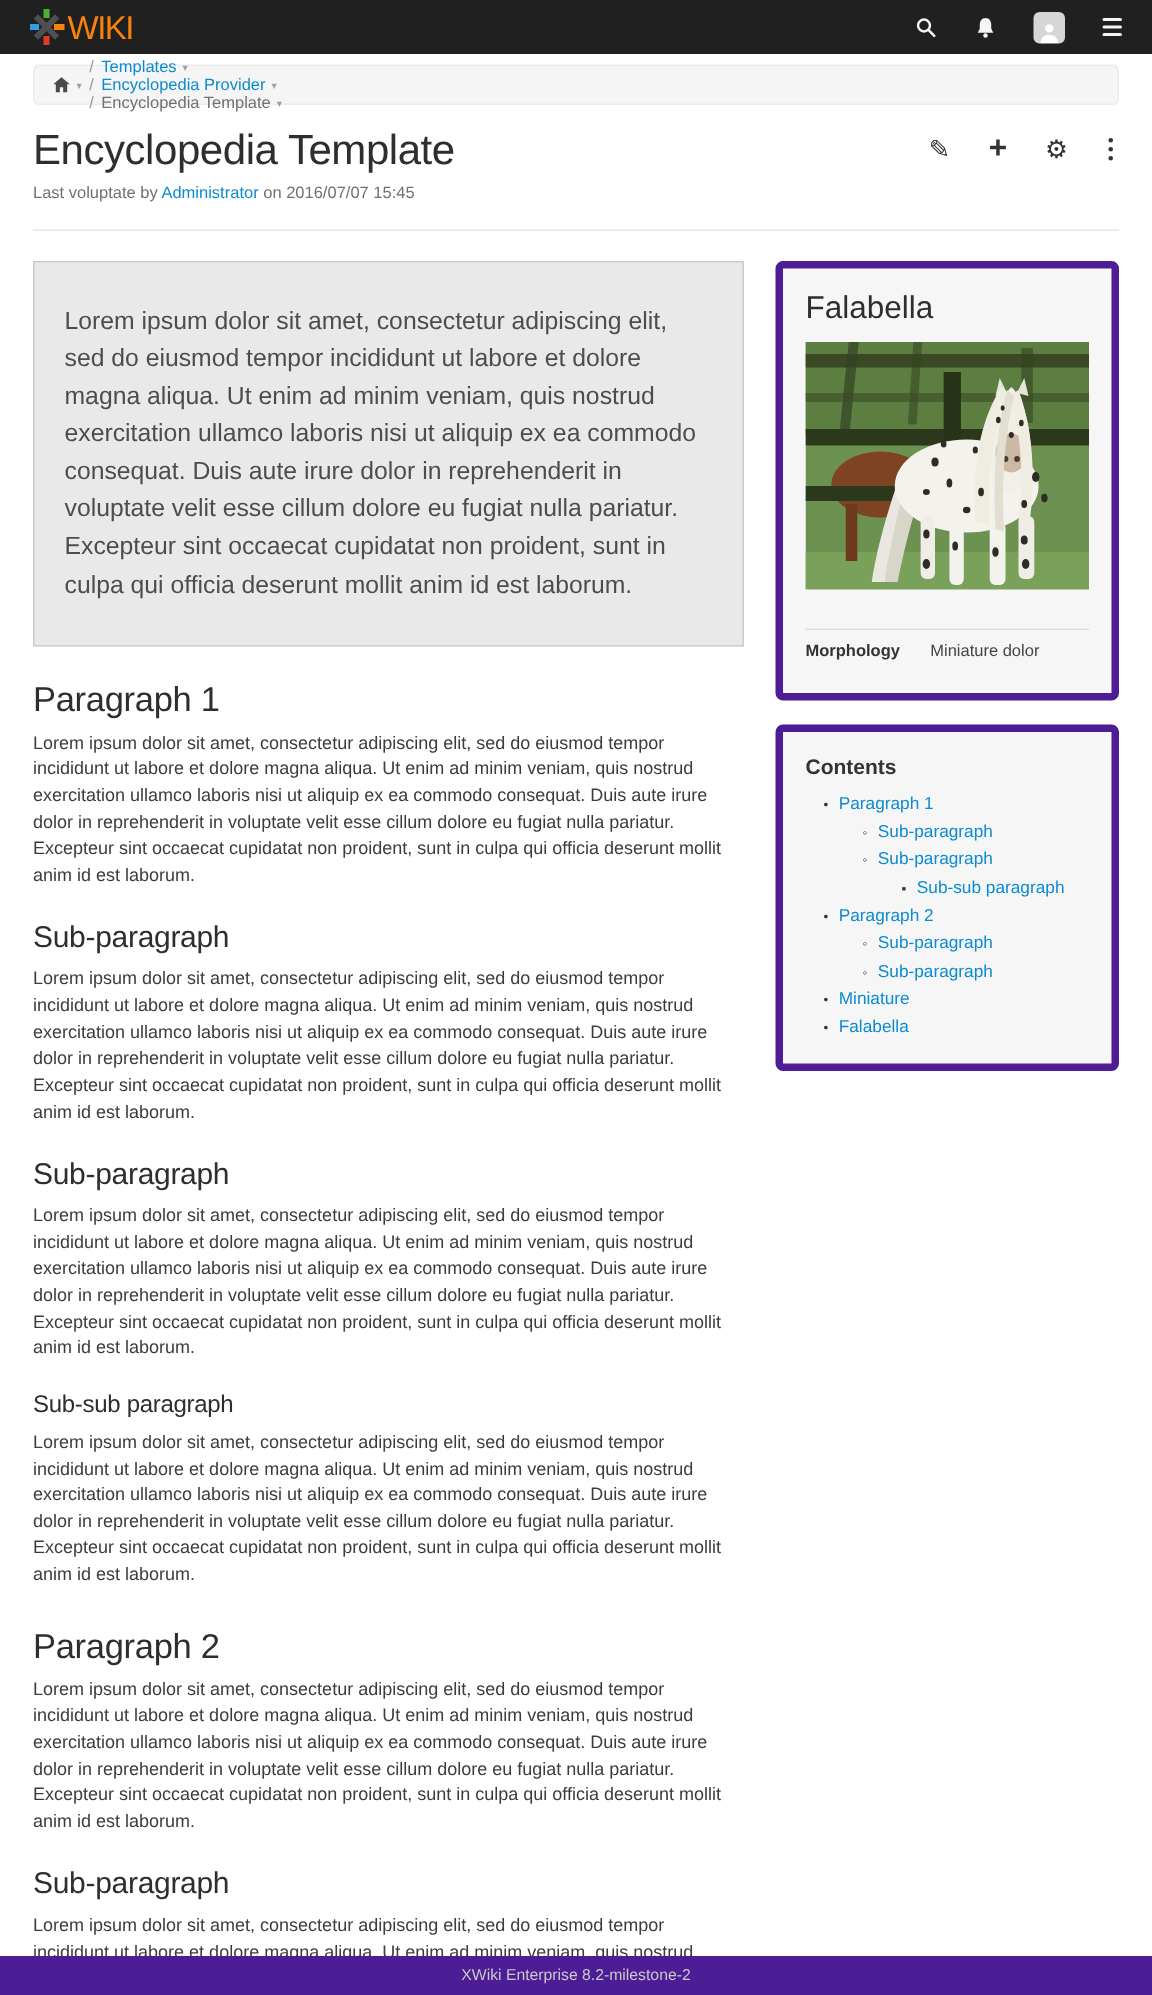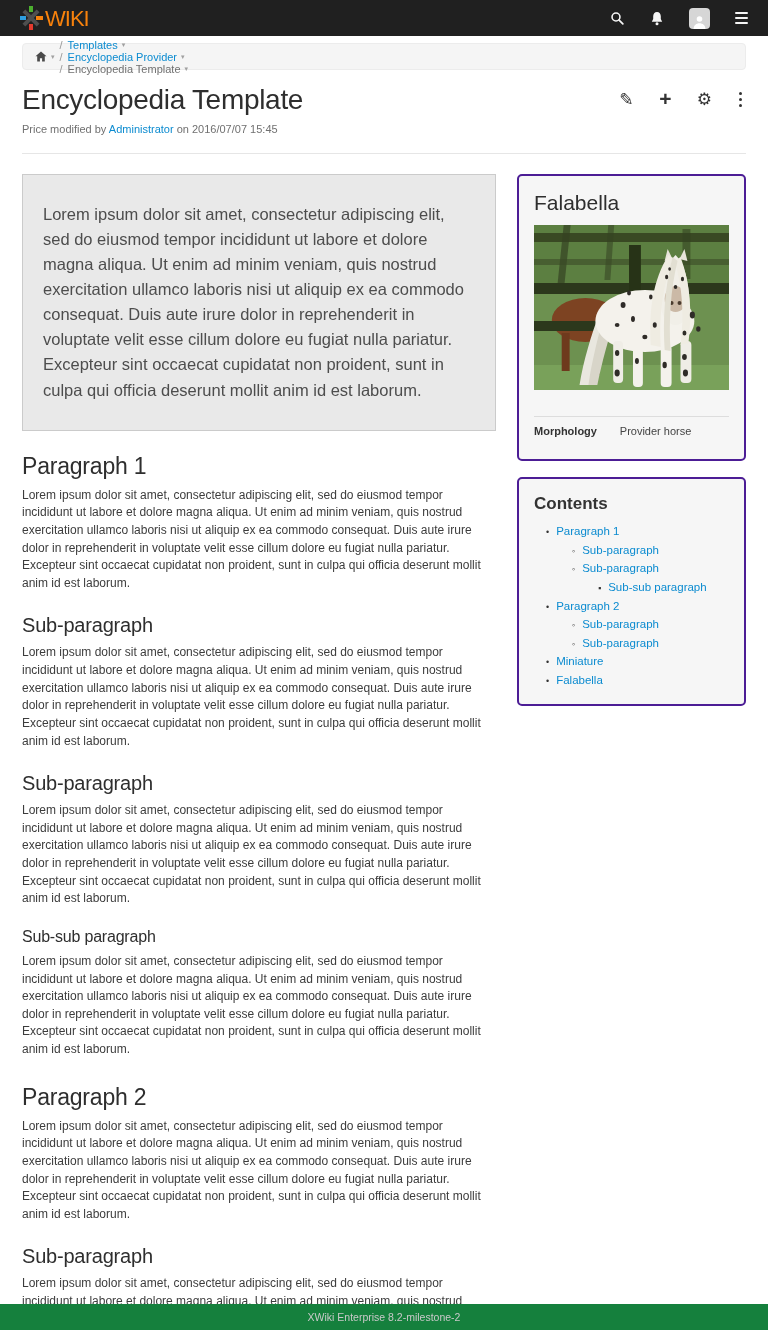--- a/index.html
+++ b/index.html
@@ -54,38 +54,38 @@
   
   .h { font-weight:400; color:#2e2e2e; letter-spacing:-0.2px; }
   .h.lvl1 { font-size:23px; margin:25px 0 7px; }
   .h.lvl2 { font-size:20px; margin:22px 0 7px; }
   .h.lvl3 { font-size:16px; margin:20px 0 7px; }
   #sections-root .h:first-child { margin-top:0; }
   .body-p { font-size:12px; line-height:1.47; color:#3c3c3c; margin-bottom:4px; }
   .ext-ico { margin-left:3px; vertical-align:-1px; }
 
   
-  .panel { background:#f6f6f6; border:2px solid #4c1d95; border-radius:5px; padding:15px 15px 14px; }
+  .panel { background:#f6f6f6; border:5px solid #4c1d95; border-radius:5px; padding:15px 15px 14px; }
   .panel + .panel { margin-top:16px; }
   .panel-title { font-size:21px; font-weight:400; color:#2e2e2e; margin-bottom:10px; }
   .horse-figure { width:100%; height:165px; display:block; }
   .infobox-table { margin-top:26px; }
   .ib-row { display:flex; border-top:1px solid #ddd; padding:8px 0; font-size:11px; }
   .ib-label { width:44%; font-weight:700; color:#333; }
   .ib-value { color:#444; }
 
-  .toc-head { font-size:17px; font-weight:700; color:#333; margin-bottom:8px; }
+  .toc-head { font-size:14px; font-weight:700; color:#333; margin-bottom:8px; }
   .toc-item { font-size:11.5px; line-height:1.62; display:flex; align-items:baseline; }
   .toc-item .blt { color:#333; margin-right:7px; font-size:9px; }
   .toc-item.d1 { padding-left:12px; }
   .toc-item.d2 { padding-left:38px; }
   .toc-item.d3 { padding-left:64px; }
 
   
-  .version-bar { position:absolute; bottom:0; left:0; width:100%; height:26px; background:#15803d;
+  .version-bar { position:absolute; bottom:0; left:0; width:100%; height:26px; background:#4c1d95;
     color:#c9c9c9; font-size:10.5px; display:flex; align-items:center; justify-content:center; }
 </style>
 </head>
 <body>
 
 <div class="navbar">
   <div style="display:flex;align-items:center;cursor:pointer;">
     <svg width="88" height="24" viewBox="0 0 88 24">
       <rect x="1" y="10" width="20" height="4" transform="rotate(45 11 12)" fill="#4f4f4f"></rect>
       <rect x="1" y="10" width="20" height="4" transform="rotate(-45 11 12)" fill="#4f4f4f"></rect>
@@ -159,21 +159,21 @@
       <span class="action-btn plus">+</span>
       <span class="action-btn">⚙</span>
       <span class="kebab">
           <i></i>
           <i></i>
           <i></i>
         </span>
     </div>
   </div>
   <div class="page-meta">
-    <span>Price modified by</span>
+    <span>Last voluptate by</span>
     <a href="#">Administrator</a>
     <span>on 2016/07/07 15:45</span>
   </div>
   <hr class="divider">
 
   <div class="columns">
 
     <div class="main-col">
       <div class="intro-box">
         <p>Lorem ipsum dolor sit amet, consectetur adipiscing elit, sed do eiusmod tempor incididunt ut labore et dolore magna aliqua. Ut enim ad minim veniam, quis nostrud exercitation ullamco laboris nisi ut aliquip ex ea commodo consequat. Duis aute irure dolor in reprehenderit in voluptate velit esse cillum dolore eu fugiat nulla pariatur. Excepteur sint occaecat cupidatat non proident, sunt in culpa qui officia deserunt mollit anim id est laborum.</p>
@@ -263,21 +263,21 @@
             <ellipse cx="134" cy="52" rx="1.6" ry="2.2"></ellipse>
               <ellipse cx="150" cy="54" rx="1.6" ry="2.2"></ellipse>
             <ellipse cx="143" cy="62" rx="1.8" ry="2"></ellipse>
               <ellipse cx="137" cy="44" rx="1.4" ry="1.8"></ellipse>
           </g>
         </svg>
 
         <div class="infobox-table" id="infobox-rows">
             <div class="ib-row">
               <div class="ib-label">Morphology</div>
-              <div class="ib-value">Provider horse</div>
+              <div class="ib-value">Miniature dolor</div>
             </div>
           </div>
       </div>
 
       <div class="panel">
         <div class="toc-head">Contents</div>
         <div id="toc-root">
             <div class="toc-item d1">
               <span class="blt">•</span>
               <a href="#">Paragraph 1</a>

